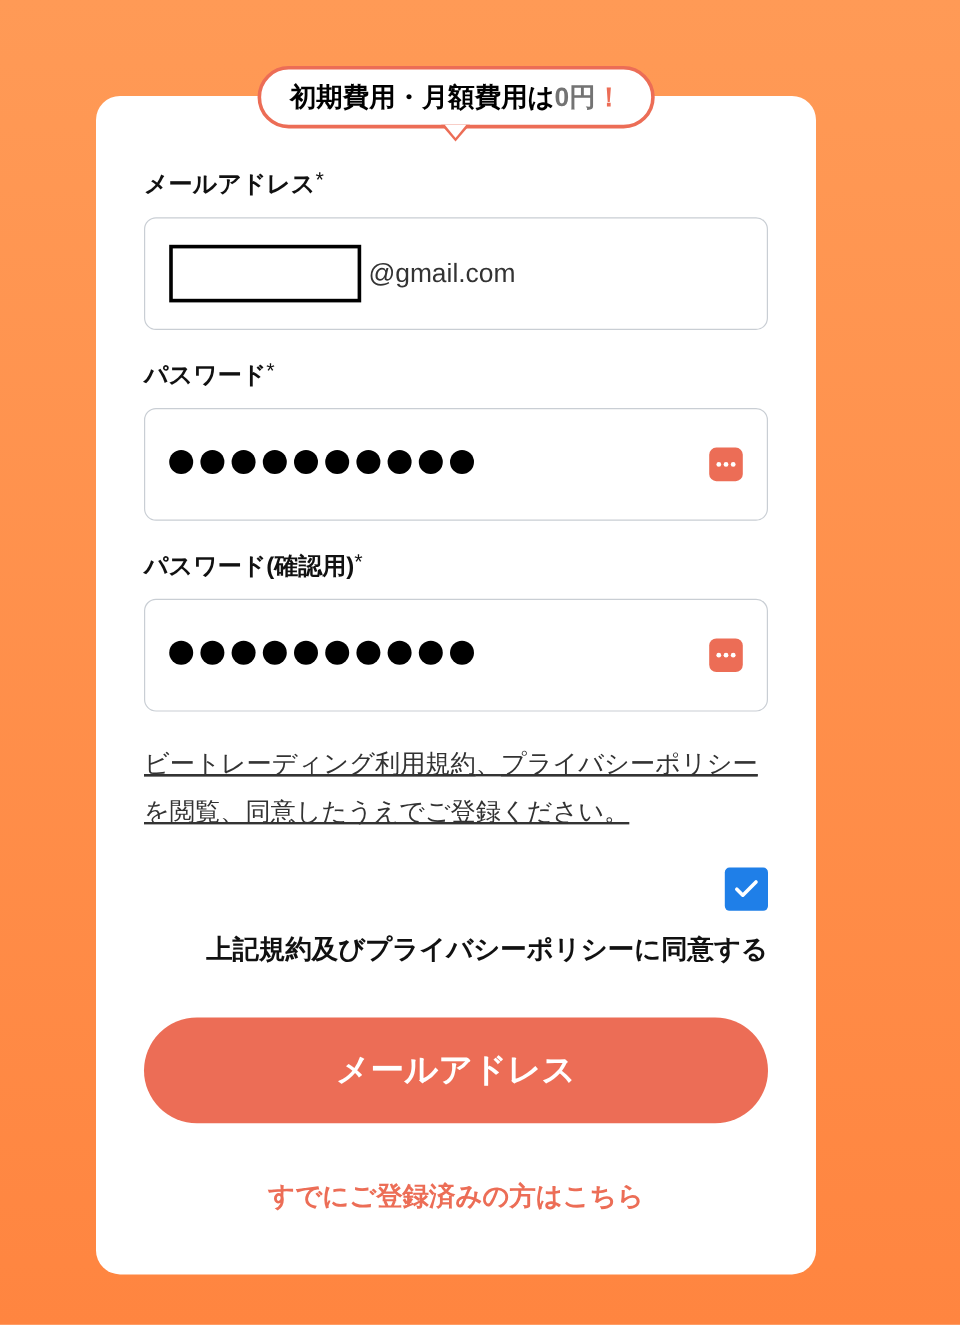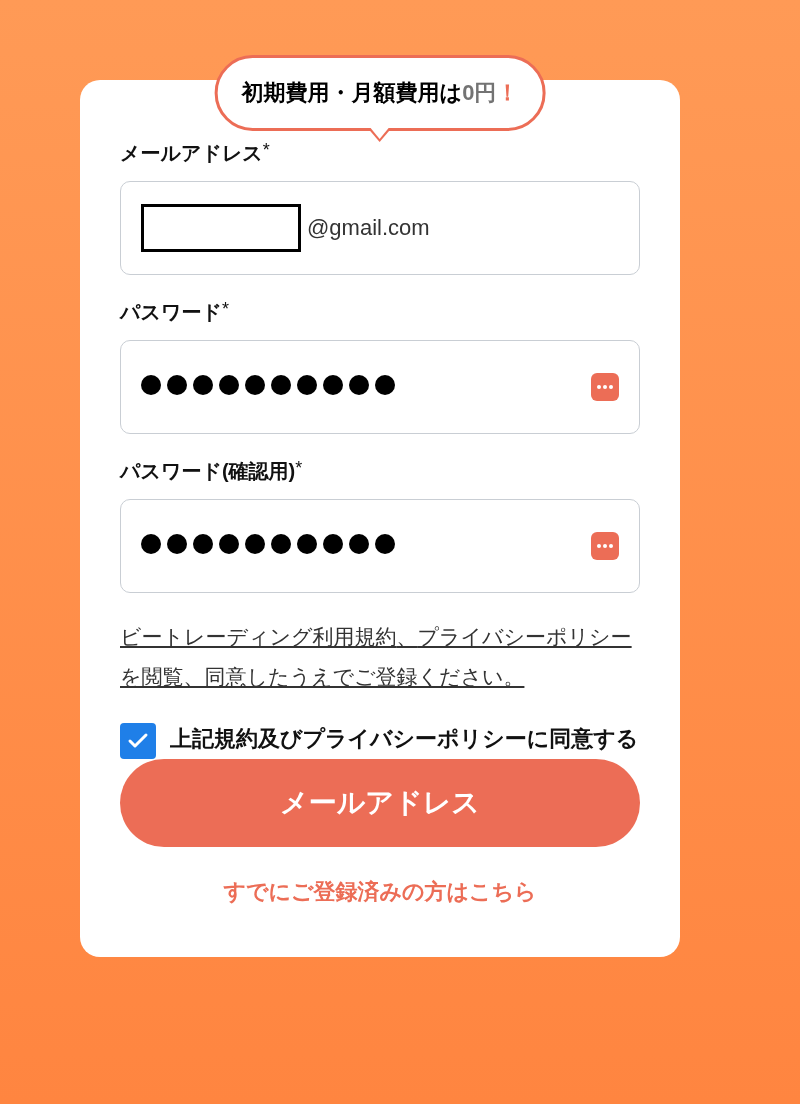--- a/index.html
+++ b/index.html
@@ -21,21 +21,21 @@
       padding: 60px 40px 50px 40px;
     }
     .badge {
       position: absolute;
       top: -25px;
       left: 50%;
       transform: translateX(-50%);
       background: #fff;
       border: 3px solid #ec6d56;
       border-radius: 999px;
-      padding: 20px 24px;
+      padding: 8px 24px;
       font-size: 22px;
       font-weight: 700;
       white-space: nowrap;
       display: flex;
       align-items: flex-start;
     }
     .badge-arrow {
       position: absolute;
       left: 50%;
       bottom: -14px;
@@ -106,21 +106,23 @@
     .terms-text {
       font-size: 21px;
       line-height: 1.9;
       color: #333;
       margin-top: 10px;
       margin-bottom: 24px;
       text-decoration: underline;
     }
     .terms-text a { color: #333; text-decoration: underline; }
     .consent-row {
-      display:flex;align-items:flex-start;gap:14px;
+      display:flex;align-items:flex-end;gap:14px;
+      margin-bottom: 40px;
+      flex-direction: column;
     }
     .checkbox {
       width:36px;height:36px;background:#1f7fe8;border-radius:4px;
       display:flex;align-items:center;justify-content:center;flex-shrink:0;
       margin-top:2px;
     }
     .checkbox svg{width:24px;height:24px;}
     .consent-label {
       font-size: 22px;
       font-weight: 700;
@@ -135,20 +137,21 @@
       font-size:28px;
       font-weight:700;
       border:none;border-radius:999px;
       cursor:pointer;
       margin-bottom: 30px;
     }
     .already-link {
       display:block;text-align:center;
       color:#ec6d56;font-size:22px;font-weight:700;
       text-decoration:none;
+      margin-top:16px;
     }
   </style>
 </head>
 <body>
 
 <div class="card">
 
   <div class="badge">
     <span>初期費用・月額費用は</span>
     <span class="accent">0円</span>

